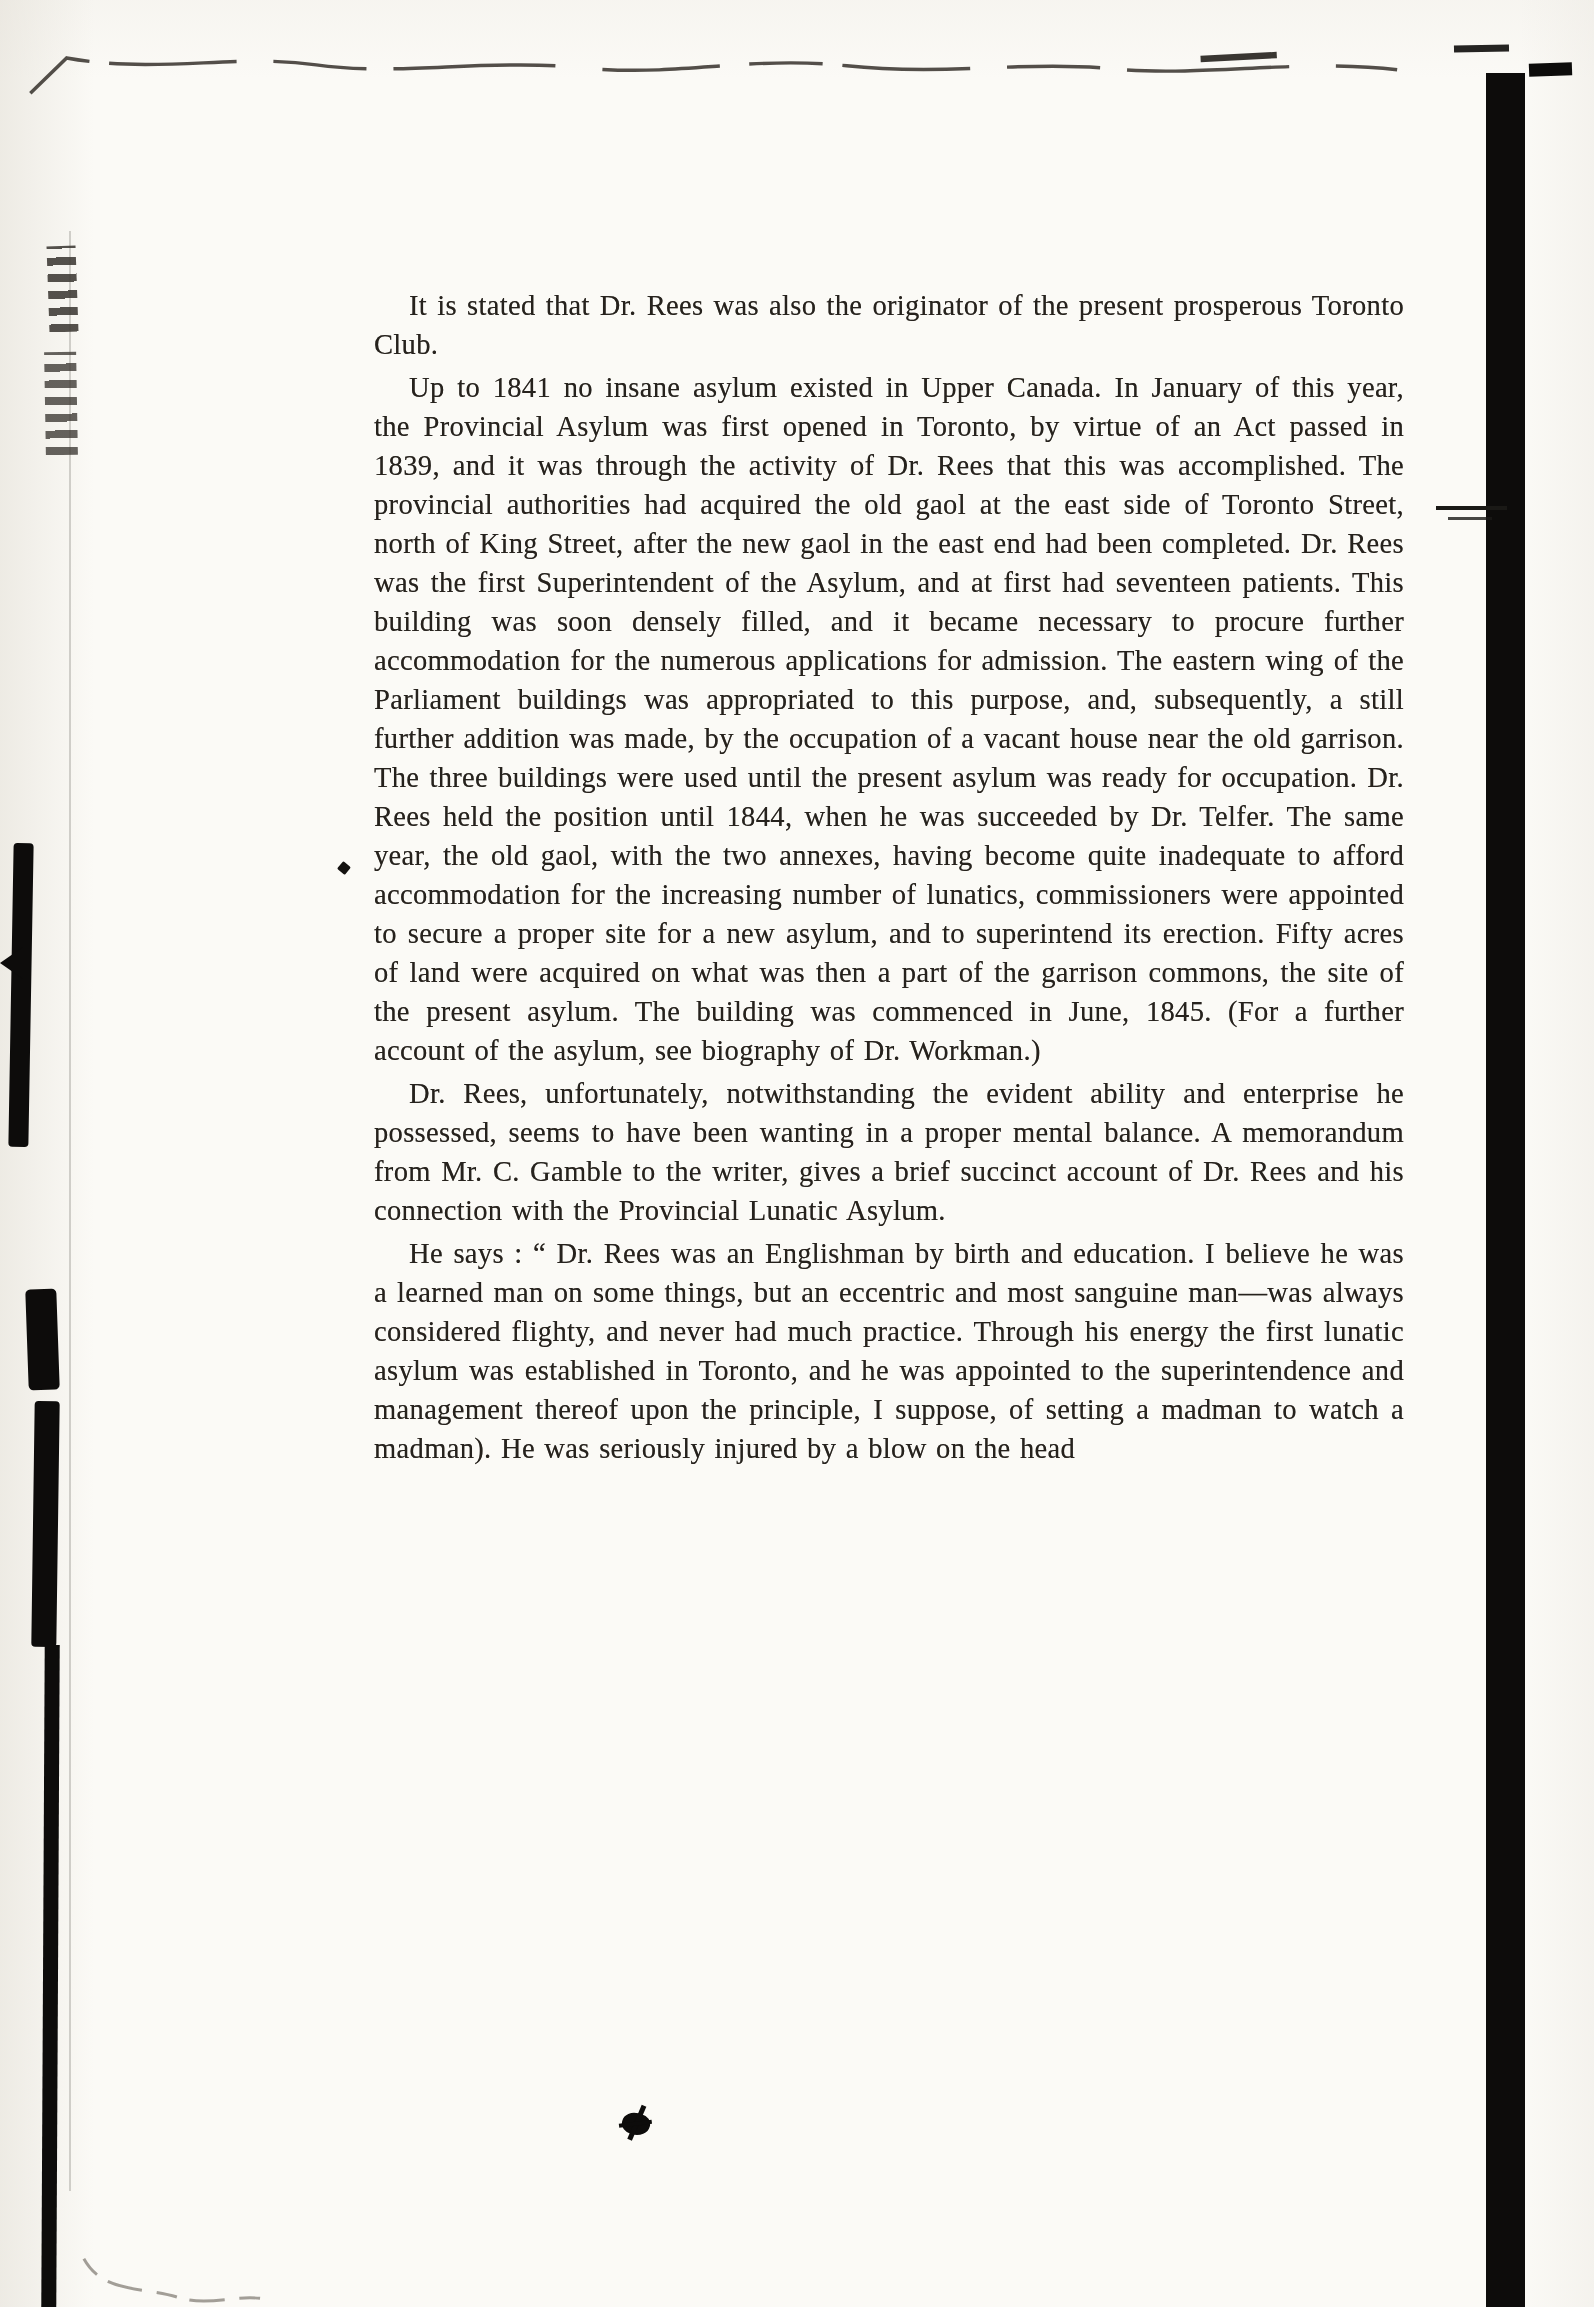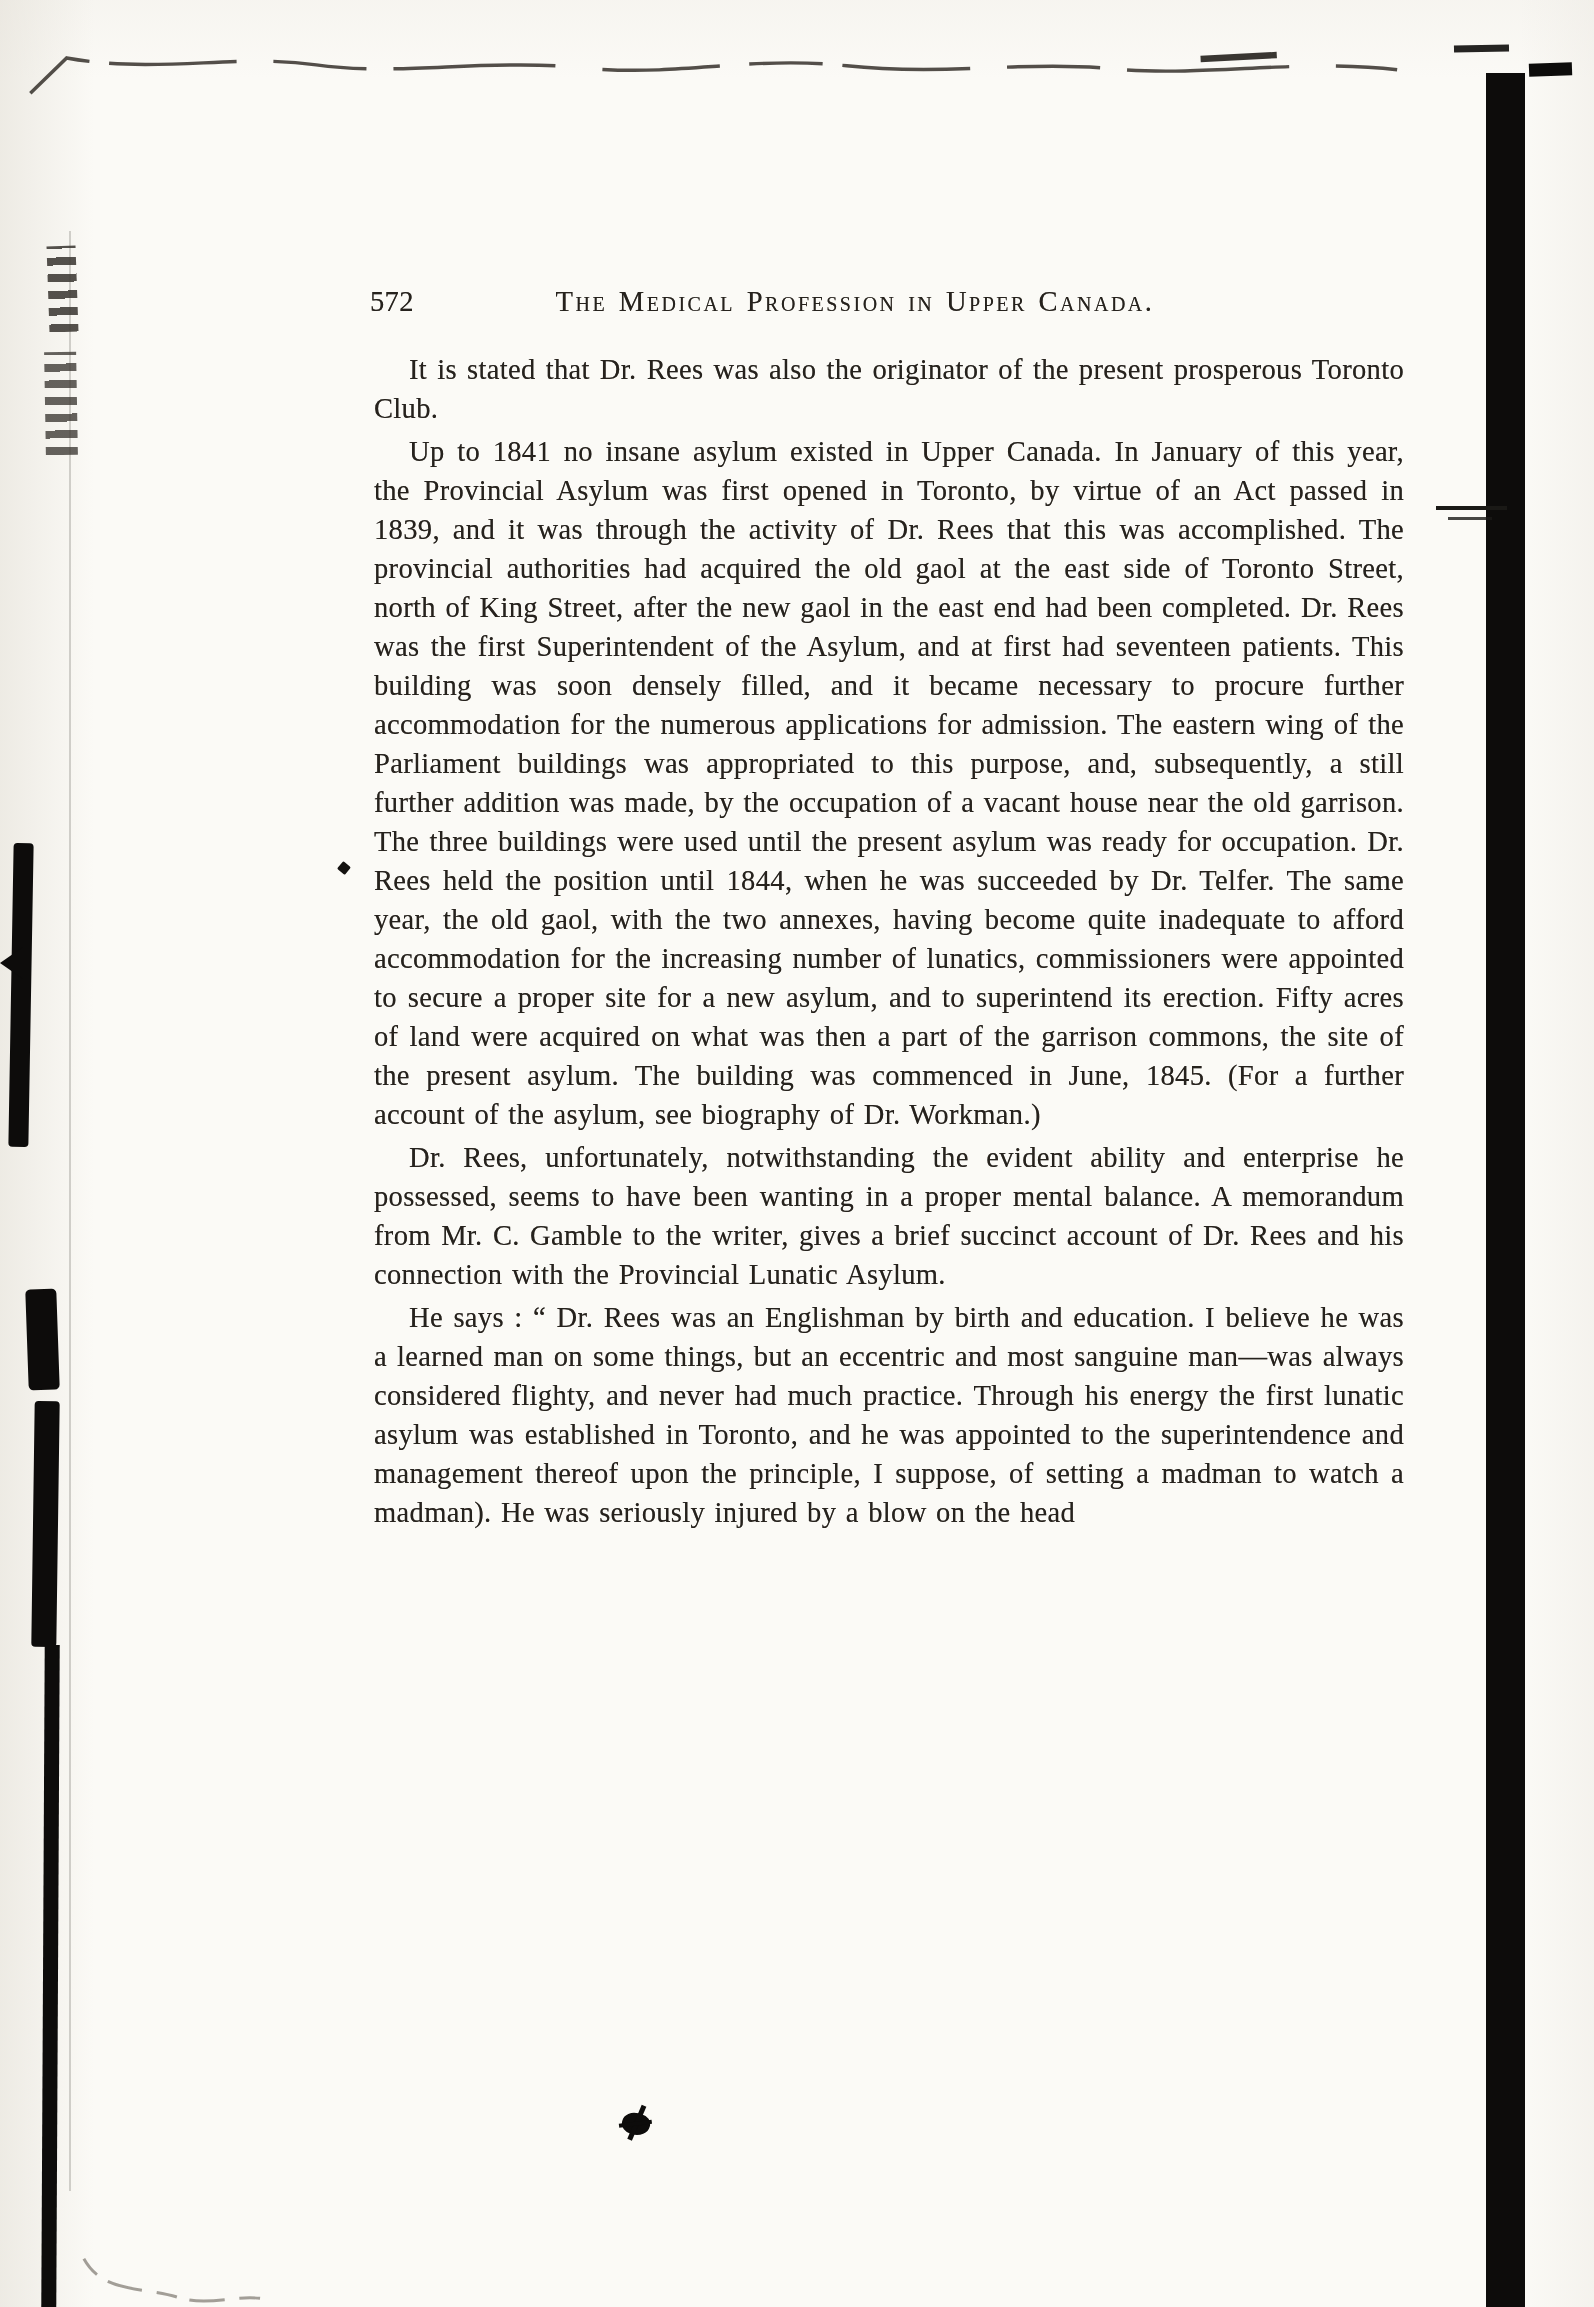--- a/index.html
+++ b/index.html
@@ -116,24 +116,20 @@
   <div class="artifact left-bar-3"></div>
   <div class="artifact fold-line"></div>
   <div class="artifact margin-bullet"></div>
   <div class="artifact ink-blot"></div>
 
   <svg class="scan-svg bottom-left-squiggle" width="207" height="69" viewBox="0 0 420 140">
     <path d="M 20 40 C 60 112, 140 96, 210 118 S 330 108 400 124" fill="none" stroke="rgba(90,82,72,.55)" stroke-width="6" stroke-dasharray="42 26 72 30"></path>
   </svg>
 
   <div class="text-block">
-    <div class="page-header">
-      <span class="page-number">572</span>
-      <span class="running-title">The Medical Profession in Upper Canada.</span>
-    </div>
     <p>It is stated that Dr. Rees was also the originator of the present prosperous Toronto Club.</p>
     <p>Up to 1841 no insane asylum existed in Upper Canada.  In January of this year, the Provincial Asylum was first opened in Toronto, by virtue of an Act passed in 1839, and it was through the activity of Dr. Rees that this was accomplished. The provincial authorities had acquired the old gaol at the east side of Toronto Street, north of King Street, after the new gaol in the east end had been completed.  Dr. Rees was the first Superintendent of the Asylum, and at first had seventeen patients.  This building was soon densely filled, and it became necessary to procure further accommodation for the numerous applications for admission.  The eastern wing of the Parliament buildings was appropriated to this purpose, and, subsequently, a still further addition was made, by the occupation of a vacant house near the old garrison.  The three buildings were used until the present asylum was ready for occupation.  Dr. Rees held the position until 1844, when he was succeeded by Dr. Telfer.  The same year, the old gaol, with the two annexes, having become quite inadequate to afford accommodation for the increasing number of lunatics, commissioners were appointed to secure a proper site for a new asylum, and to superintend its erection.  Fifty acres of land were acquired on what was then a part of the garrison commons, the site of the present asylum. The building was commenced in June, 1845.  (For a further account of the asylum, see biography of Dr. Workman.)</p>
     <p>Dr. Rees, unfortunately, notwithstanding the evident ability and enterprise he possessed, seems to have been wanting in a proper mental balance.  A memorandum from Mr. C. Gamble to the writer, gives a brief succinct account of Dr. Rees and his connection with the Provincial Lunatic Asylum.</p>
     <p>He says : “ Dr. Rees was an Englishman by birth and education.  I believe he was a learned man on some things, but an eccentric and most sanguine man—was always considered flighty, and never had much practice.  Through his energy the first lunatic asylum was established in Toronto, and he was appointed to the superintendence and management thereof upon the principle, I suppose, of setting a madman to watch a madman).  He was seriously injured by a blow on the head</p>
   </div>
 
 </div>
 
 
 </body></html>

